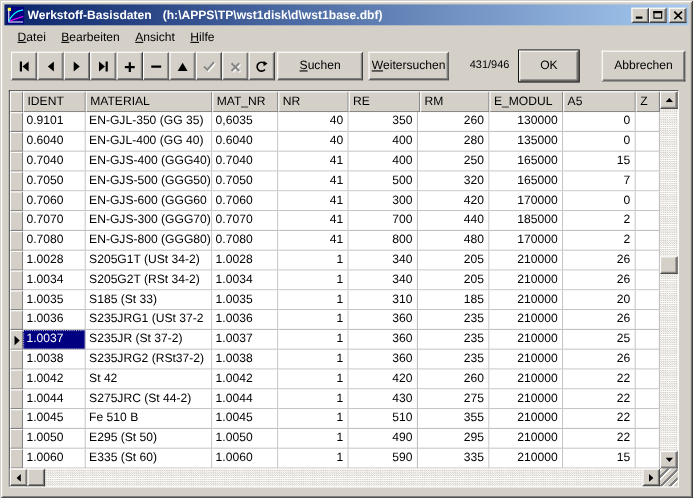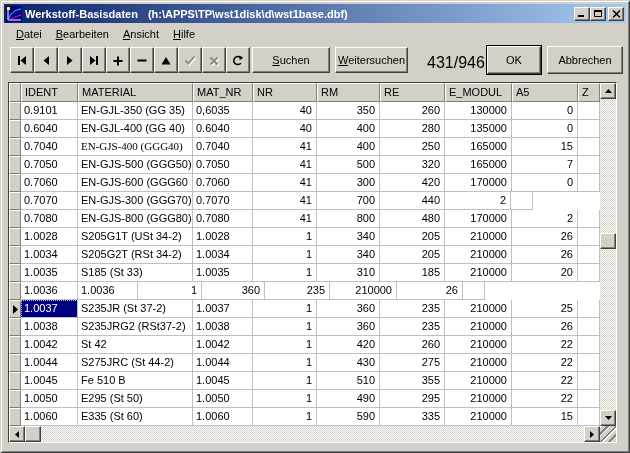--- a/index.html
+++ b/index.html
@@ -35,23 +35,23 @@
     display:flex;align-items:center;justify-content:center;color:#000;}
   .nav-btn.disabled{color:#868686;}
   .nav-btn.disabled svg{filter:drop-shadow(1px 1px 0 #ffffff);}
 
   .btn{position:absolute;background:#D4D0C8;border:1px solid;
     border-color:#FFFFFF #404040 #404040 #FFFFFF;box-shadow:inset -1px -1px 0 #808080;
     display:flex;align-items:center;justify-content:center;font-size:11px;cursor:default;}
   .btn.ul::first-letter{text-decoration:underline;}
   .btn-search{left:252px;top:47px;width:78px;height:26px;display:block;text-align:center;line-height:24px;}
   .btn-searchnext{left:335px;top:47px;width:73px;height:26px;display:block;text-align:center;line-height:24px;}
-  .btn-ok{left:487px;top:46px;width:54px;height:28px;box-shadow:0 0 0 1px #000,inset -1px -1px 0 #808080;}
+  .btn-ok{left:472px;top:46px;width:54px;height:28px;box-shadow:0 0 0 1px #000,inset -1px -1px 0 #808080;}
   .btn-cancel{left:547px;top:46px;width:76px;height:28px;}
-  .counter{position:absolute;left:427px;top:54px;font-size:16px;}
+  .counter{position:absolute;left:427px;top:54px;font-size:10px;}
 
   
   .gridbox{position:absolute;left:8px;top:82px;width:609px;height:361px;background:#fff;
     border:1px solid;border-color:#404040 #FFFFFF #FFFFFF #404040;}
   .grid-main{position:absolute;left:0;top:0;width:591px;height:343px;overflow:hidden;background:#fff;}
   .grow{display:flex;height:18px;}
   .grow.head{height:19px;}
   .hcell{background:#D4D0C8;border:1px solid;border-color:#FFFFFF #808080 #808080 #FFFFFF;
     padding:0 3px;line-height:17px;white-space:nowrap;overflow:hidden;flex:0 0 auto;}
   .ind{width:12px;flex:0 0 auto;background:#D4D0C8;border:1px solid;
@@ -183,22 +183,22 @@
   <div class="btn btn-cancel">Abbrechen</div>
 
   <div class="gridbox">
     <div class="grid-main" id="gridmain">
         <div class="grow head">
           <div class="ind" style="height: 19px;"></div>
           <div class="hcell" style="width: 57px;">IDENT</div>
           <div class="hcell" style="width: 115px;">MATERIAL</div>
           <div class="hcell" style="width: 60px;">MAT_NR</div>
           <div class="hcell" style="width: 64px;">NR</div>
+          <div class="hcell" style="width: 65px;">RE</div>
           <div class="hcell" style="width: 63px;">RM</div>
-          <div class="hcell" style="width: 65px;">RE</div>
           <div class="hcell" style="width: 67px;">E_MODUL</div>
           <div class="hcell" style="width: 66px;">A5</div>
           <div class="hcell" style="width: 22px;">Z</div>
         </div>
         <div class="grow">
           <div class="ind"></div>
           <div class="cell" style="width: 57px;">0.9101</div>
           <div class="cell" style="width: 115px;">EN-GJL-350 (GG 35)</div>
           <div class="cell" style="width: 60px;">0,6035</div>
           <div class="cell num" style="width: 64px;">40</div>
@@ -216,21 +216,21 @@
           <div class="cell num" style="width: 64px;">40</div>
           <div class="cell num" style="width: 63px;">400</div>
           <div class="cell num" style="width: 65px;">280</div>
           <div class="cell num" style="width: 67px;">135000</div>
           <div class="cell num" style="width: 66px;">0</div>
           <div class="cell num" style="width: 22px;"></div>
         </div>
         <div class="grow">
           <div class="ind"></div>
           <div class="cell" style="width: 57px;">0.7040</div>
-          <div class="cell" style="width: 115px; font-family: Liberation Serif, serif;">EN-GJS-400 (GGG40)</div>
+          <div class="cell" style="width: 115px;">EN-GJS-400 (GGG40)</div>
           <div class="cell" style="width: 60px;">0.7040</div>
           <div class="cell num" style="width: 64px;">41</div>
           <div class="cell num" style="width: 63px;">400</div>
           <div class="cell num" style="width: 65px;">250</div>
           <div class="cell num" style="width: 67px;">165000</div>
           <div class="cell num" style="width: 66px;">15</div>
           <div class="cell num" style="width: 22px;"></div>
         </div>
         <div class="grow">
           <div class="ind"></div>
@@ -257,20 +257,21 @@
           <div class="cell num" style="width: 22px;"></div>
         </div>
         <div class="grow">
           <div class="ind"></div>
           <div class="cell" style="width: 57px;">0.7070</div>
           <div class="cell" style="width: 115px;">EN-GJS-300 (GGG70)</div>
           <div class="cell" style="width: 60px;">0.7070</div>
           <div class="cell num" style="width: 64px;">41</div>
           <div class="cell num" style="width: 63px;">700</div>
           <div class="cell num" style="width: 65px;">440</div>
+          <div class="cell num" style="width: 67px;">185000</div>
           <div class="cell num" style="width: 66px;">2</div>
           <div class="cell num" style="width: 22px;"></div>
         </div>
         <div class="grow">
           <div class="ind"></div>
           <div class="cell" style="width: 57px;">0.7080</div>
           <div class="cell" style="width: 115px;">EN-GJS-800 (GGG80)</div>
           <div class="cell" style="width: 60px;">0.7080</div>
           <div class="cell num" style="width: 64px;">41</div>
           <div class="cell num" style="width: 63px; text-align: right;">800</div>
@@ -311,20 +312,21 @@
           <div class="cell num" style="width: 64px;">1</div>
           <div class="cell num" style="width: 63px;">310</div>
           <div class="cell num" style="width: 65px;">185</div>
           <div class="cell num" style="width: 67px;">210000</div>
           <div class="cell num" style="width: 66px;">20</div>
           <div class="cell num" style="width: 22px;"></div>
         </div>
         <div class="grow">
           <div class="ind"></div>
           <div class="cell" style="width: 57px;">1.0036</div>
+          <div class="cell" style="width: 115px;">S235JRG1 (USt 37-2</div>
           <div class="cell" style="width: 60px;">1.0036</div>
           <div class="cell num" style="width: 64px;">1</div>
           <div class="cell num" style="width: 63px;">360</div>
           <div class="cell num" style="width: 65px;">235</div>
           <div class="cell num" style="width: 67px;">210000</div>
           <div class="cell num" style="width: 66px;">26</div>
           <div class="cell num" style="width: 22px;"></div>
         </div>
         <div class="grow">
           <div class="ind">

